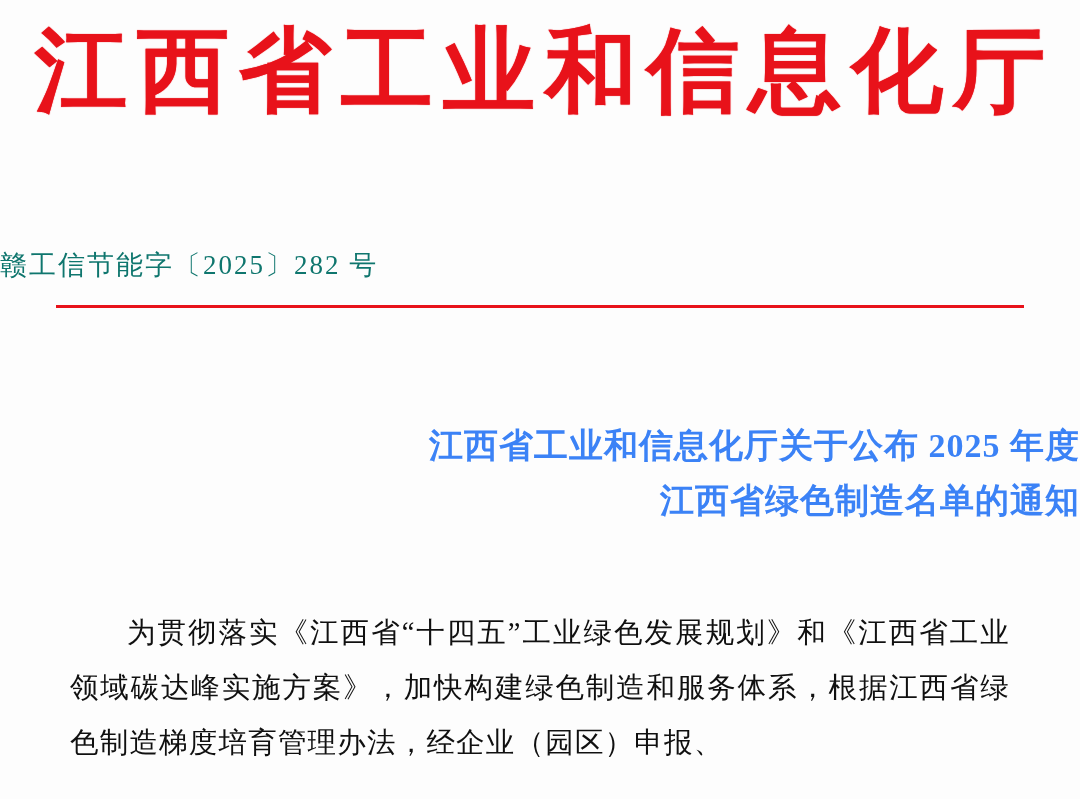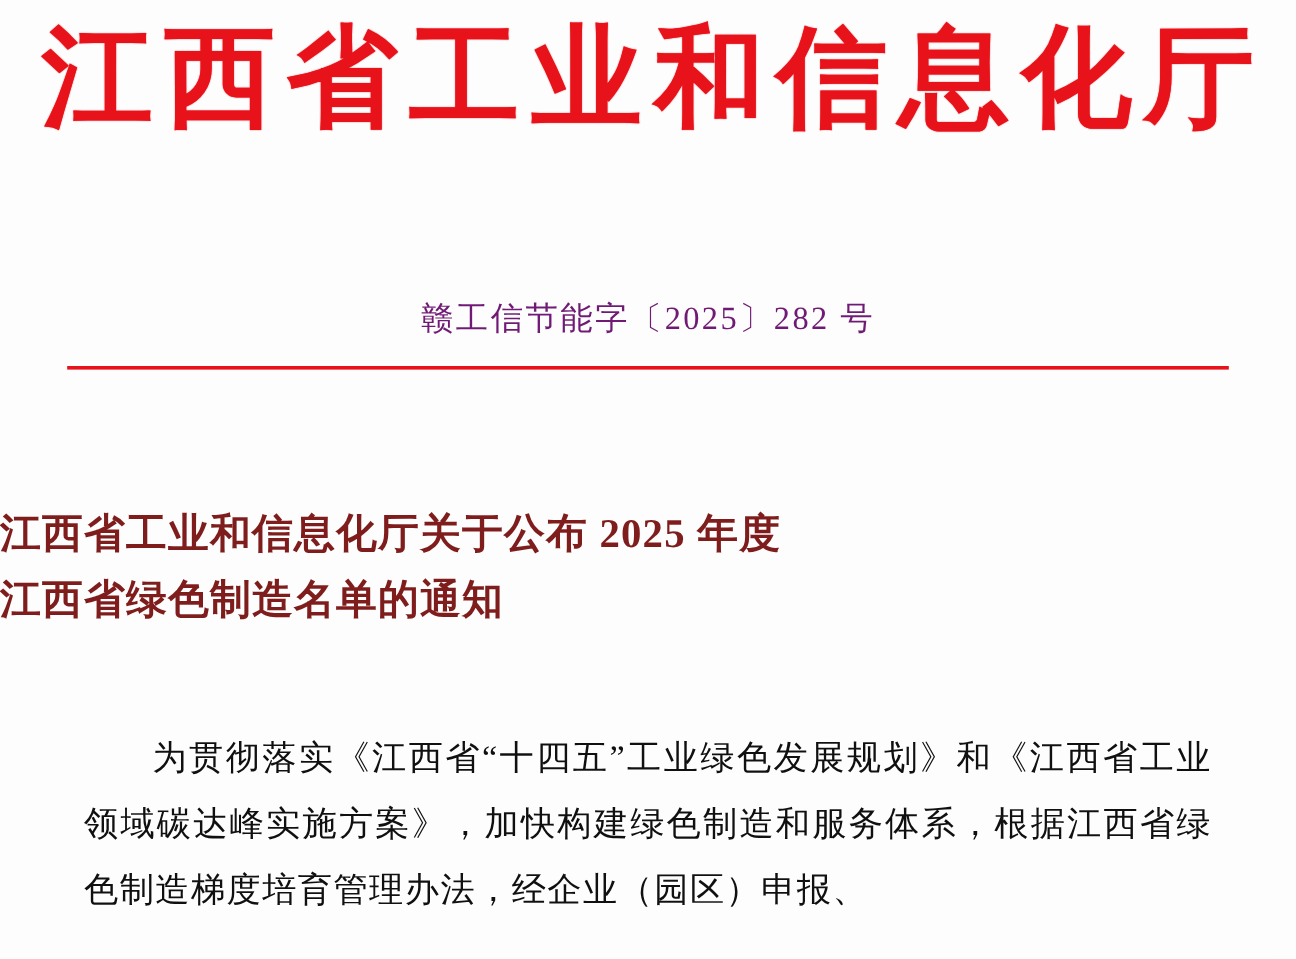--- a/index.html
+++ b/index.html
@@ -18,48 +18,47 @@
     width: 1080px;
     height: 799px;
     background: #fdfdfd;
     box-sizing: border-box;
     overflow: hidden;
   }
   .masthead {
     text-align: center;
     padding-top: 14px;
     color: #e8121a;
-    font-family: Liberation Mono, monospace;
+    font-family: Liberation Serif, serif;
     font-weight: bold;
     font-size: 92px;
     letter-spacing: 10px;
     line-height: 1.25;
     text-indent: 10px;
     white-space: nowrap;
     text-shadow: 0 0 1px #e8121a;
   }
   .doc-number {
-    text-align: center;
     margin-top: 118px;
     font-size: 27px;
-    color: #701a75;
+    color: #0f766e;
     letter-spacing: 2px;
     font-family: "Liberation Serif", "DejaVu Serif", serif;
   }
   .red-rule {
     margin: 22px 56px 0 56px;
     height: 3px;
     background: #e8121a;
   }
   .doc-title {
     margin-top: 110px;
-    text-align: left;
+    text-align: right;
     font-size: 34px;
     font-weight: bold;
-    color: #7f1d1d;
+    color: #3b82f6;
     line-height: 1.62;
     letter-spacing: 1px;
     font-family: "Liberation Serif", "DejaVu Serif", serif;
   }
   .doc-title .line {
     display: block;
   }
   .body-text {
     margin: 78px 70px 0 70px;
     font-size: 28.5px;

